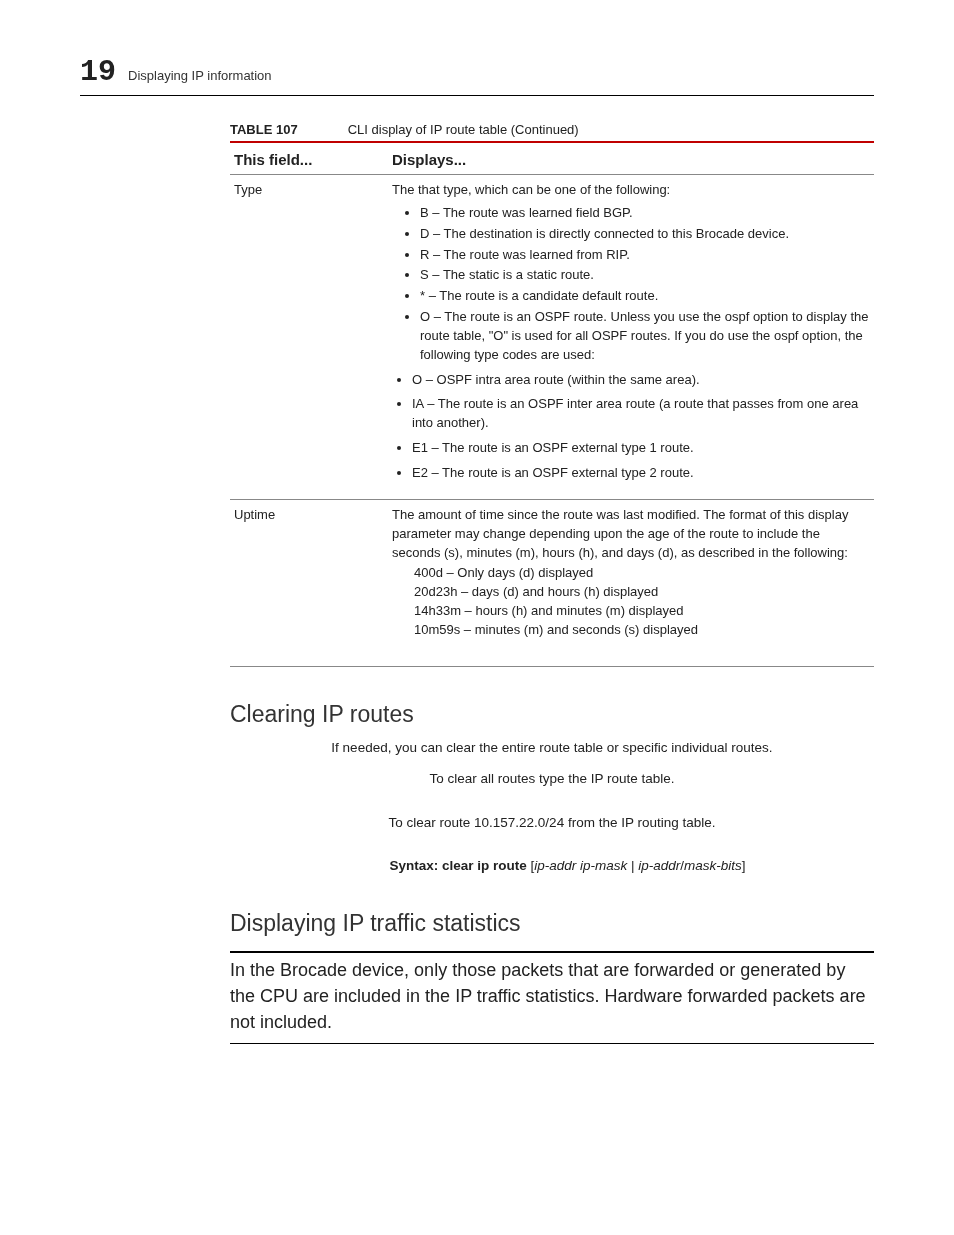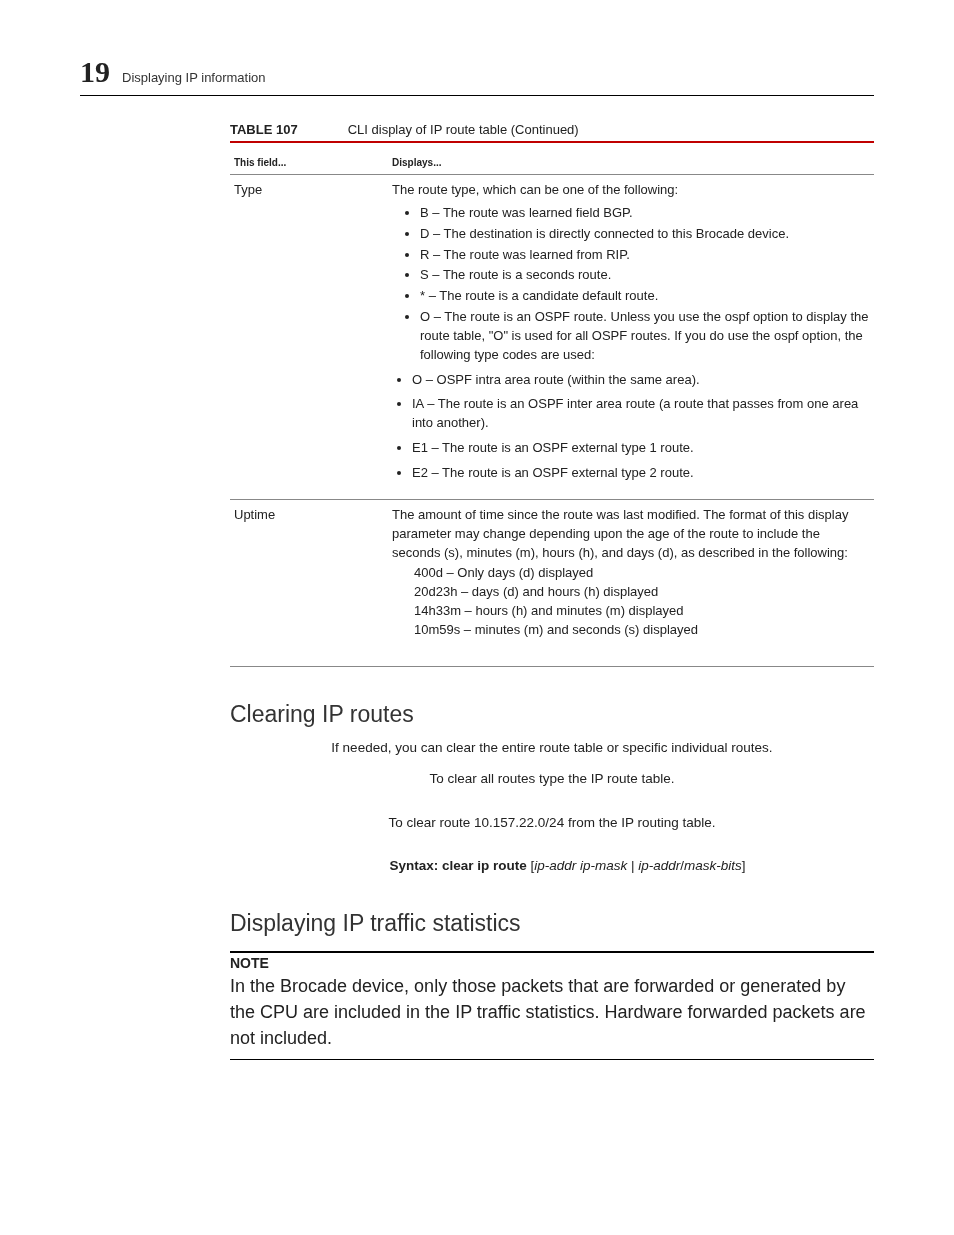--- a/index.html
+++ b/index.html
@@ -18,21 +18,21 @@
     display: flex;
     align-items: baseline;
     gap: 12px;
     border-bottom: 1px solid #000;
     padding-bottom: 6px;
     margin-bottom: 26px;
   }
   .running-head .chapnum {
     font-size: 30px;
     font-weight: 700;
-    font-family: Liberation Serif, serif;
+    font-family: Liberation Mono, monospace;
     text-align: center;
   }
   .running-head .chaptitle {
     font-size: 13px;
     color: #333;
   }
   .content-indent {
     margin-left: 150px;
   }
   .table-caption {
@@ -44,22 +44,22 @@
   .table-caption .tlabel { font-weight: 700; }
   table.data {
     width: 100%;
     border-collapse: collapse;
     font-size: 13px;
   }
   table.data thead tr { border-top: 2px solid #c00000; }
   table.data thead th {
     text-align: left;
     font-weight: 700;
-    font-size: 10px;
-    padding: 14px 4px 6px 4px;
+    font-size: 15px;
+    padding: 8px 4px 6px 4px;
     border-bottom: 1px solid #888;
   }
   table.data tbody td {
     vertical-align: top;
     padding: 6px 4px 10px 4px;
     border-bottom: 1px solid #888;
     line-height: 1.45;
   }
   table.data tbody td.field { width: 150px; white-space: nowrap; }
   ul.bullets {
@@ -126,26 +126,26 @@
       <thead>
         <tr>
           <th>This field...</th>
           <th>Displays...</th>
         </tr>
       </thead>
       <tbody>
         <tr>
           <td class="field">Type</td>
           <td>
-            <div>The route type, which can be one of the following:</div>
+            <div>The that type, which can be one of the following:</div>
             <ul class="bullets outer">
               <li>B – The route was learned field BGP.</li>
               <li>D – The destination is directly connected to this Brocade device.</li>
               <li>R – The route was learned from RIP.</li>
-              <li>S – The route is a seconds route.</li>
+              <li>S – The static is a static route.</li>
               <li>* – The route is a candidate default route.</li>
               <li>O – The route is an OSPF route. Unless you use the ospf option to display the route table, "O" is used for all OSPF routes. If you do use the ospf option, the following type codes are used:</li>
             </ul>
             <ul class="bullets wide" style="padding-left:20px;">
               <li>O – OSPF intra area route (within the same area).</li>
               <li>IA – The route is an OSPF inter area route (a route that passes from one area into another).</li>
               <li>E1 – The route is an OSPF external type 1 route.</li>
               <li>E2 – The route is an OSPF external type 2 route.</li>
             </ul>
           </td>
@@ -170,18 +170,17 @@
     <p class="body">To clear all routes type the IP route table.</p>
     <p class="body gap">To clear route 10.157.22.0/24 from the IP routing table.</p>
 
     <p class="body gap syntax-line">
       <span class="b">Syntax:  clear ip route</span><span> [</span><span class="i">ip-addr ip-mask</span><span>   |   </span><span class="i">ip-addr</span><span>/</span><span class="i">mask-bits</span><span>]</span>
     </p>
 
     <h2 class="sec">Displaying IP traffic statistics</h2>
 
     <div class="note-rule">
-      <div class="note-label">NOTE</div>
       <div class="note-body">In the Brocade device, only those packets that are forwarded or generated by the CPU are included in the IP traffic statistics. Hardware forwarded packets are not included.</div>
     </div>
 
   </div>
 </div>
 
 </body></html>

